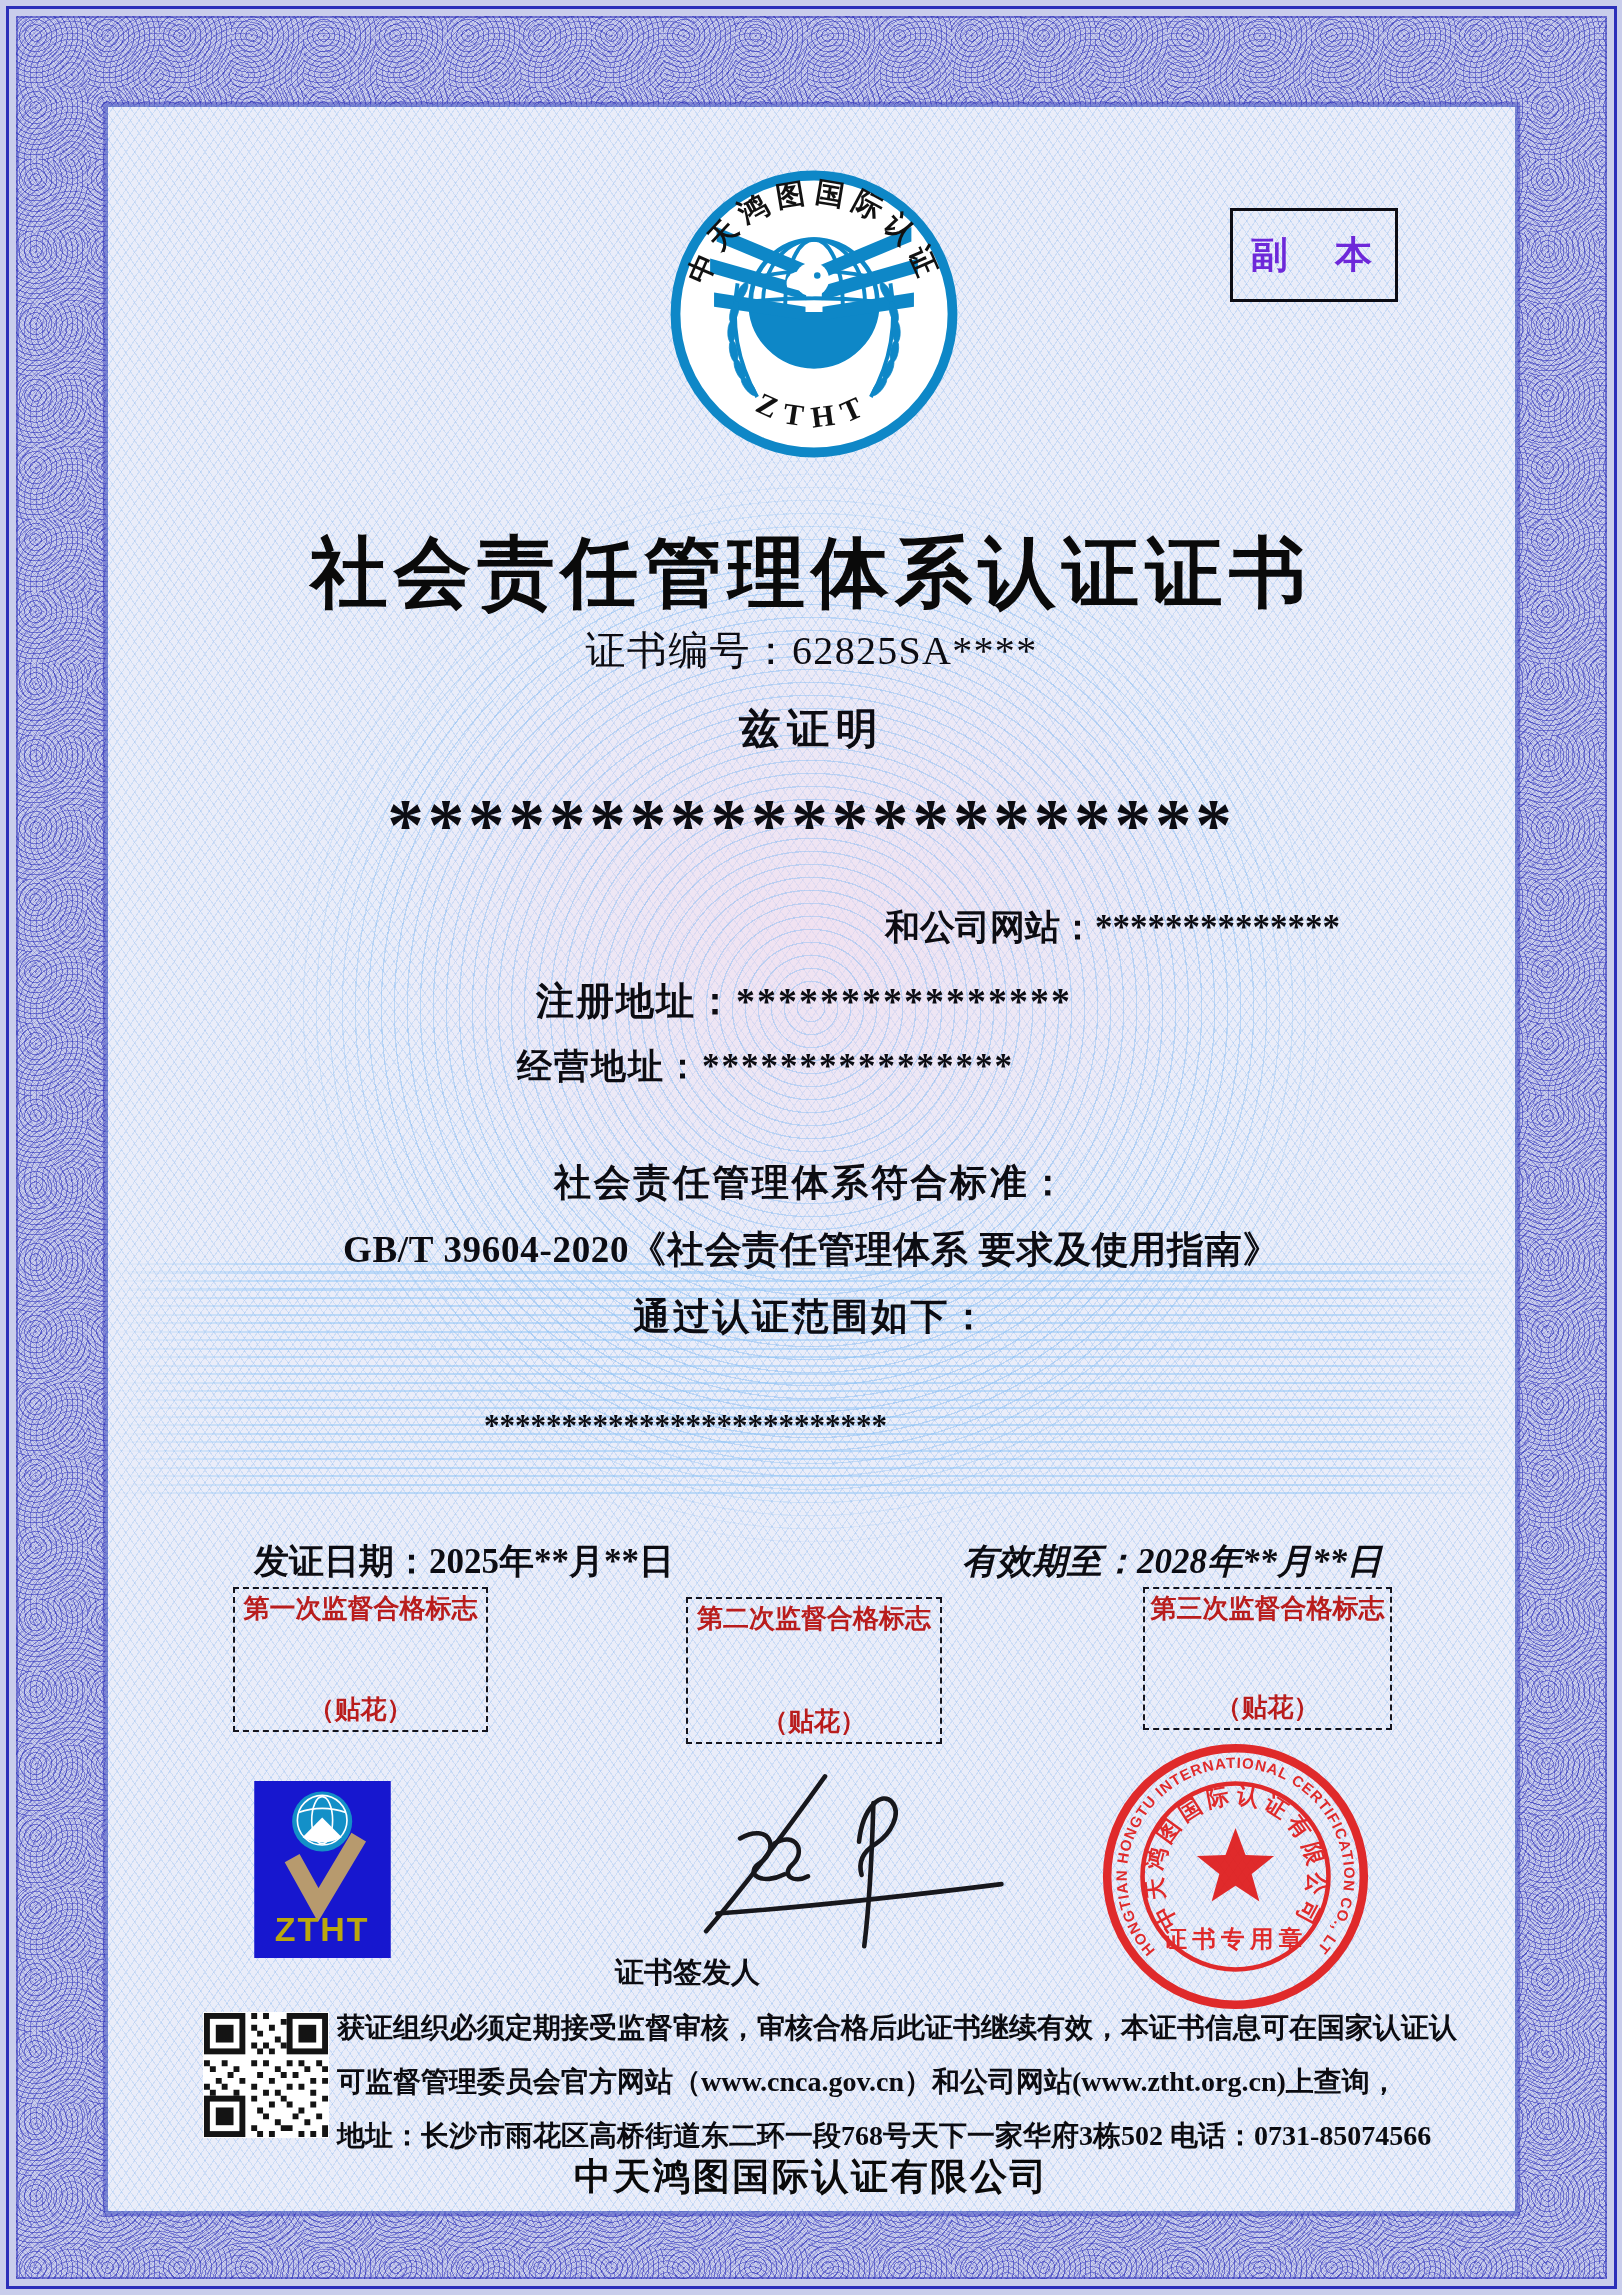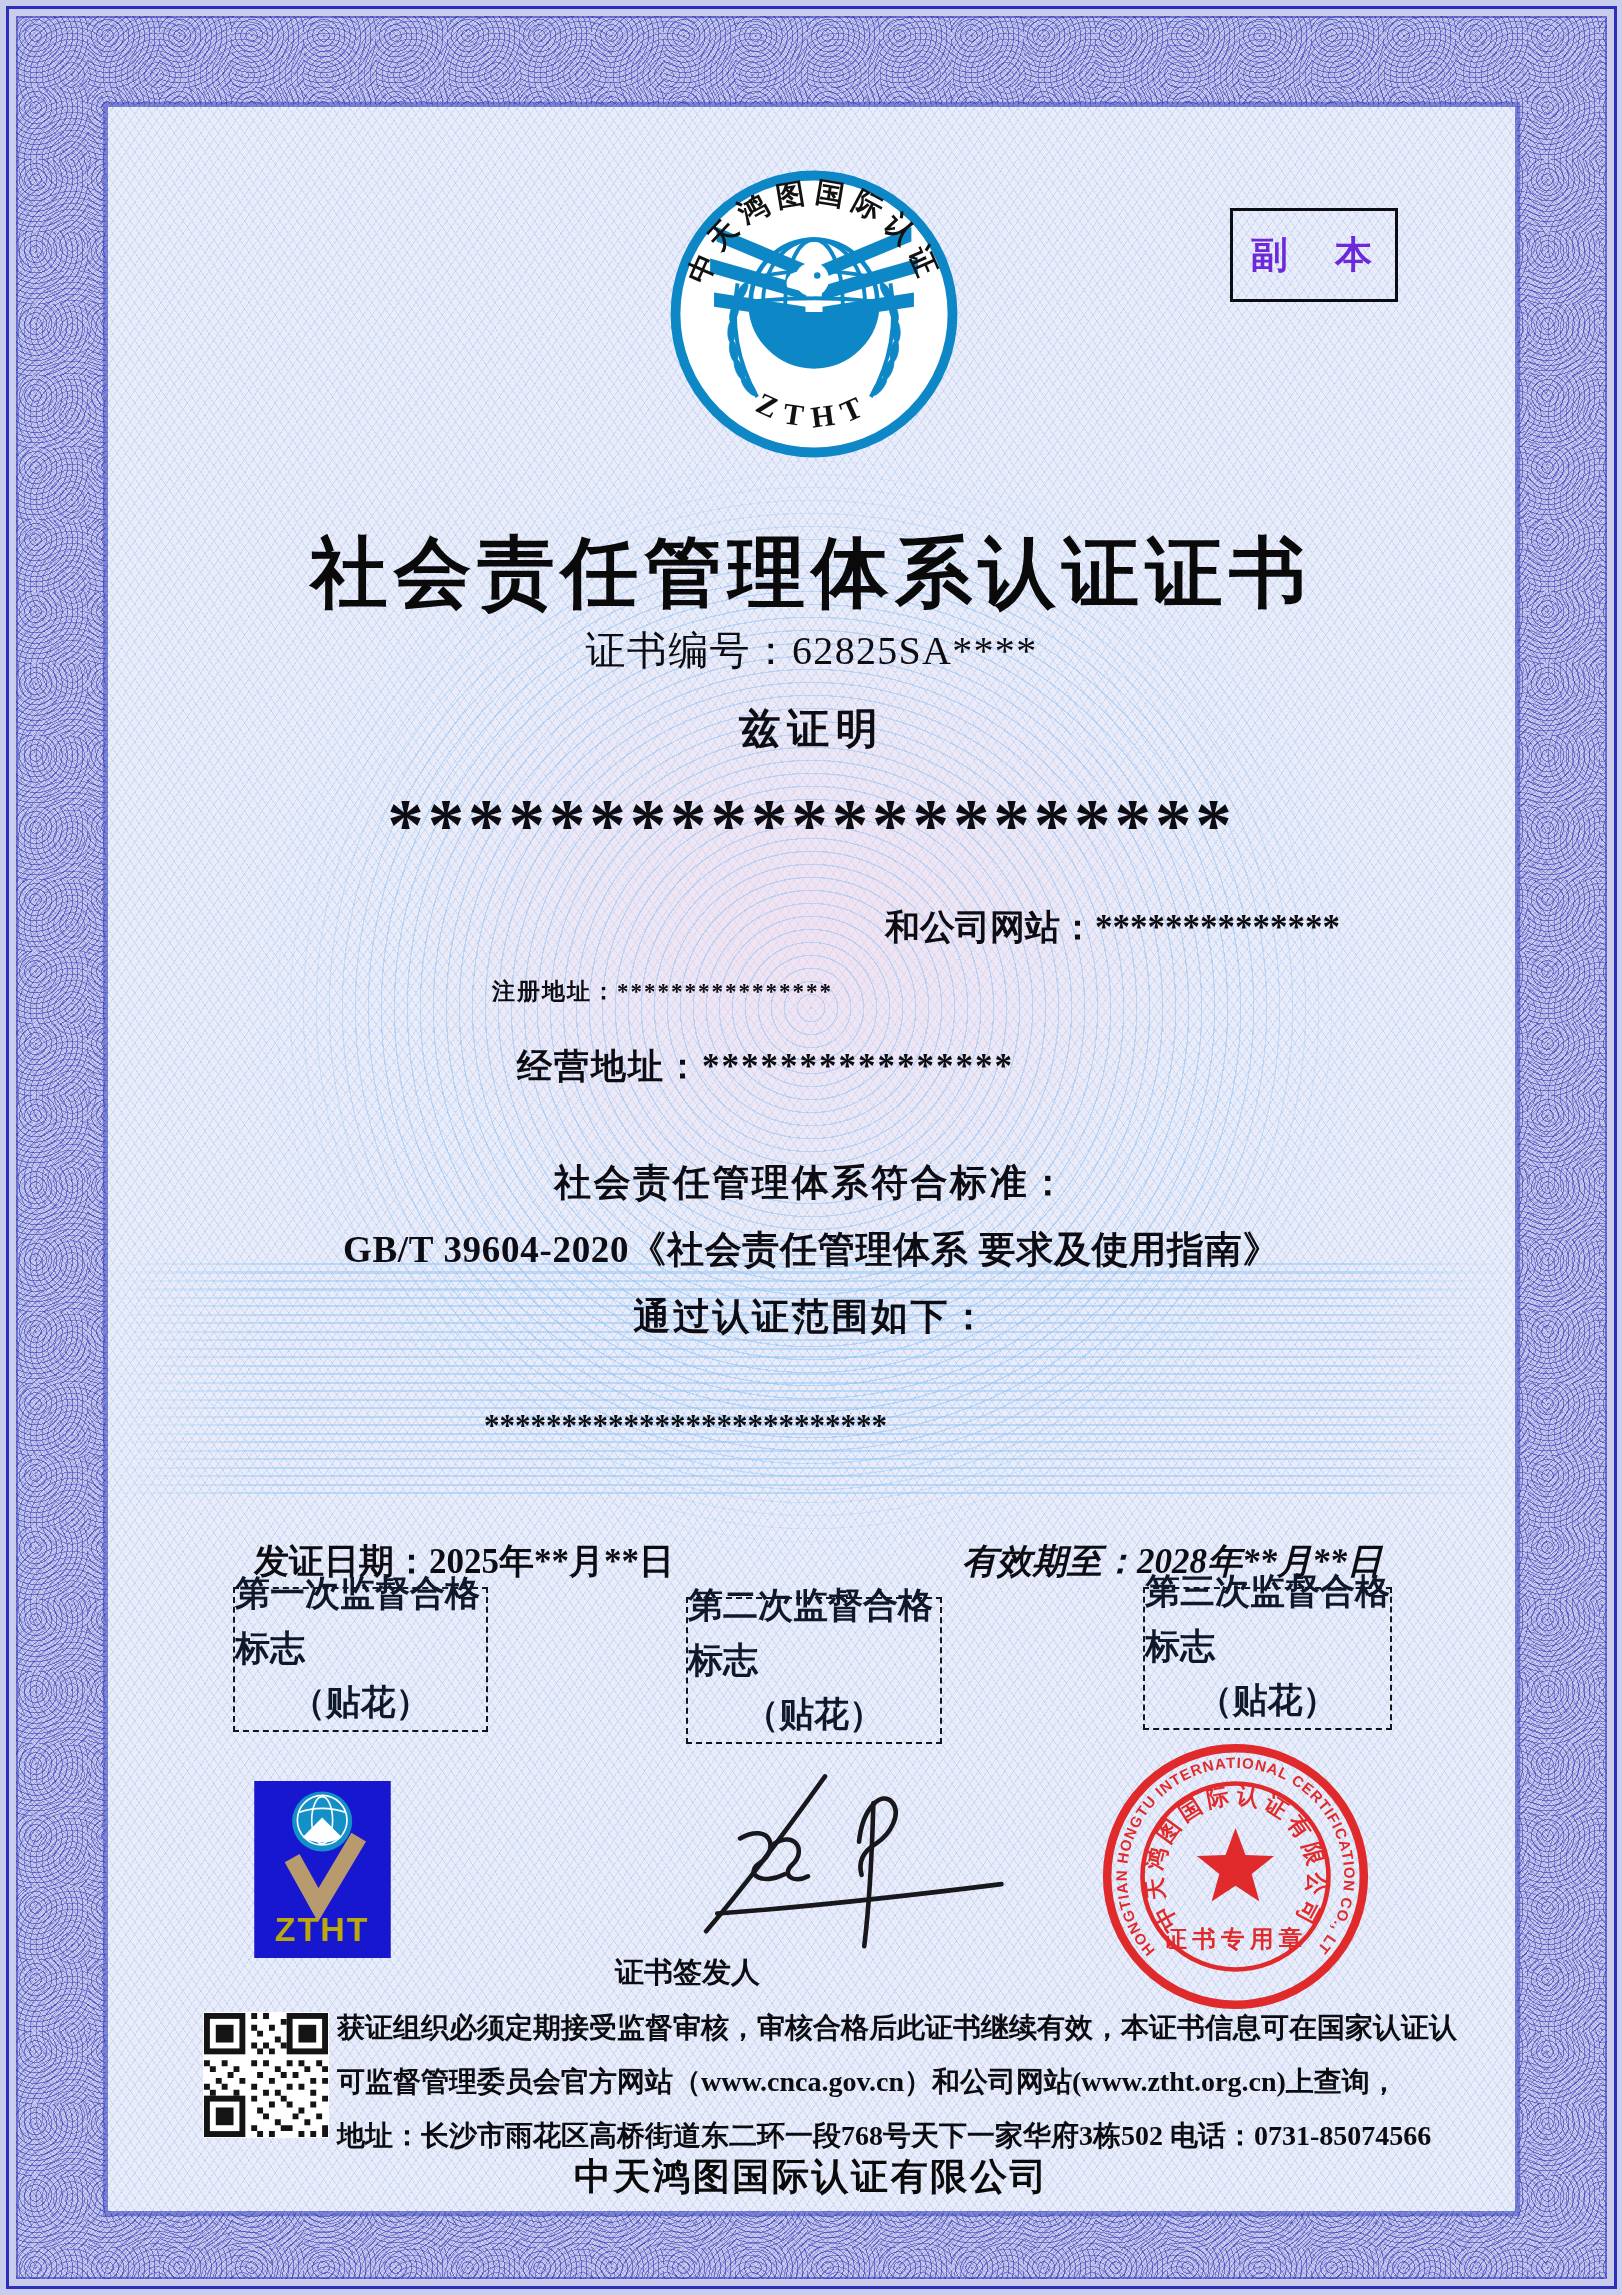--- a/index.html
+++ b/index.html
@@ -43,32 +43,32 @@
 
   .copy-box{left:1230px;top:208px;width:162px;height:88px;border:3.3px solid #0c0c14;
     display:flex;align-items:center;justify-content:center;
     font-size:37px;font-weight:700;letter-spacing:5.2px;color:#6d28d9;}
 
   .title{top:522px;font-size:77px;font-weight:900;letter-spacing:6.5px;color:#0a0a0a;}
   .certno{top:623px;font-size:40px;font-weight:400;letter-spacing:1.3px;}
   .certify{top:701px;font-size:42px;font-weight:600;letter-spacing:6.5px;}
   .company-stars{top:784px;font-size:73px;font-weight:700;letter-spacing:3.9px;}
   .credit{left:885px;top:904px;font-size:35px;font-weight:600;}
-  .addr1{left:492px;top:976px;font-size:23px;font-weight:600;letter-spacing:2px;}
+  .addr1{left:536px;top:976px;font-size:38px;font-weight:600;letter-spacing:2px;}
   .addr2{left:517px;top:1043px;font-size:35px;font-weight:600;letter-spacing:2px;}
   .stdhead{top:1158px;font-size:37px;font-weight:700;letter-spacing:2.6px;}
   .gbt{top:1225px;font-size:37px;font-weight:600;letter-spacing:0.7px;}
   .scopehead{top:1292px;font-size:37px;font-weight:700;letter-spacing:2.6px;}
   .scope-stars{left:484px;top:1408px;font-size:31px;font-weight:700;letter-spacing:0;}
   .issue{left:254px;top:1538px;font-size:35px;font-weight:600;}
   .valid{left:962px;top:1538px;font-size:35px;font-weight:600;font-style:italic;}
 
   .sticker-box{border:2px dashed #14141d;display:flex;flex-direction:column;
-    align-items:center;justify-content:flex-end;color:#0f172a;
-    font-size:35px;font-weight:600;line-height:1.55;}
+    align-items:center;justify-content:space-between;color:#b91c1c;
+    font-size:26px;font-weight:600;line-height:1.55;}
   .sb1{left:233px;top:1587px;width:251px;height:141px;}
   .sb2{left:686px;top:1597px;width:252px;height:143px;}
   .sb3{left:1143px;top:1587px;width:245px;height:139px;}
 
   .signer{left:615px;top:1953px;width:301px;text-align:left;font-size:29px;font-weight:700;}
 
   .footer{left:337px;top:2001px;width:1152px;font-size:28px;font-weight:600;
     line-height:54px;white-space:nowrap;color:#0b0b10;}
   .company-name{top:2152px;font-size:37px;font-weight:800;letter-spacing:2.6px;
     font-family:"Liberation Sans","DejaVu Sans",sans-serif;color:#0a0a0a;}

